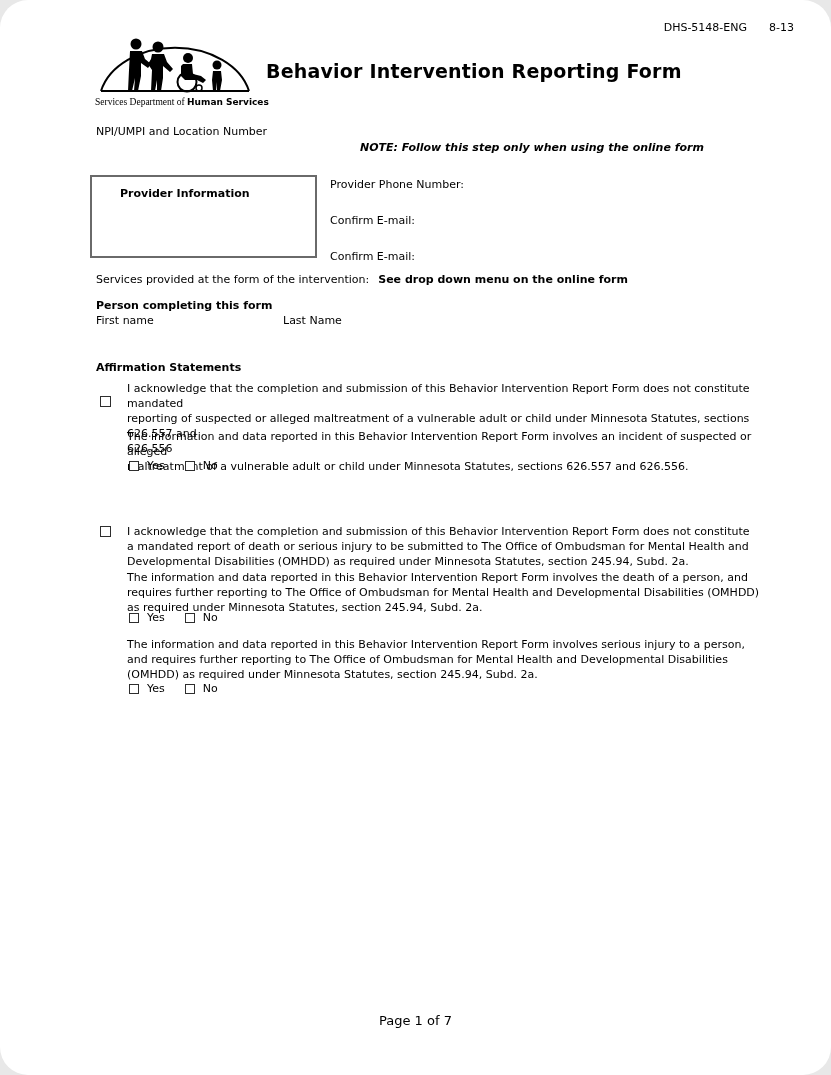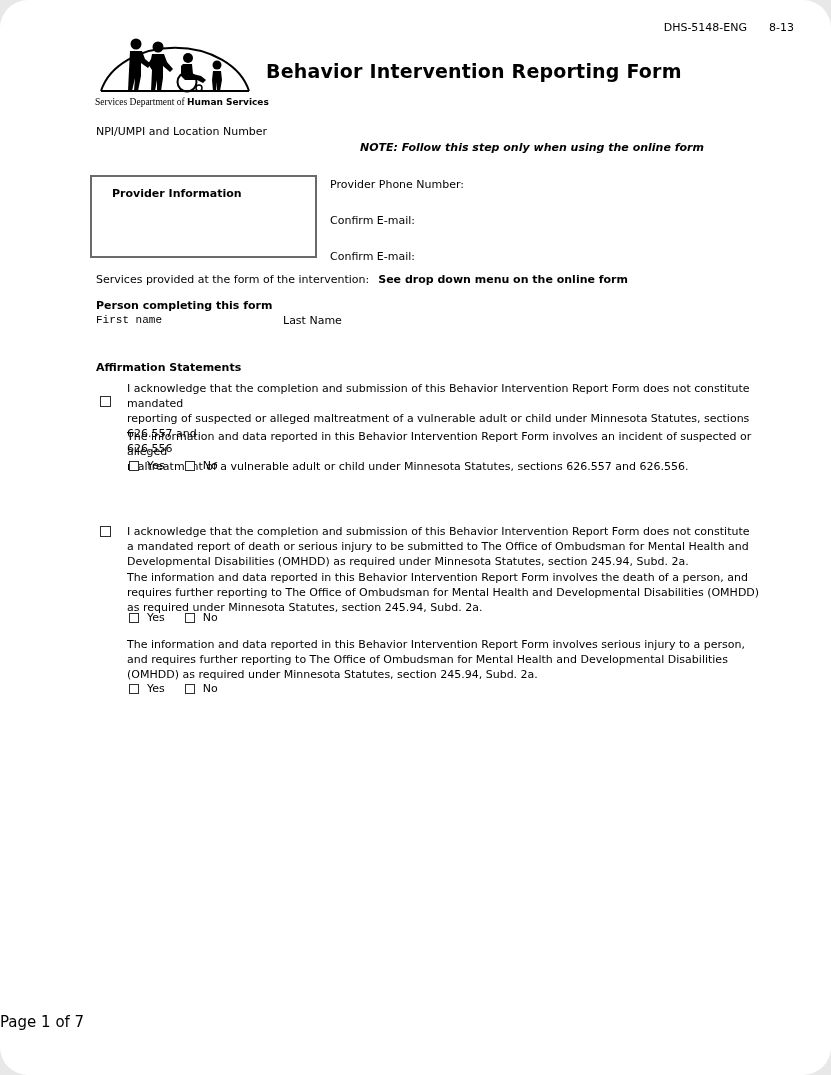--- a/index.html
+++ b/index.html
@@ -19,36 +19,36 @@
   .small{font-size:11px;line-height:15px;}
   .pre{white-space:pre-line;}
   .title{font-size:19px;font-weight:bold;letter-spacing:0.2px;}
   .heading{font-weight:bold;font-size:11px;}
   .note{font-weight:bold;font-style:italic;font-size:11px;}
   .formnum{font-size:11px;display:flex;gap:22px;}
   .providerbox{
     width:227px;height:83px;
     border:2px solid #6a6a6a;
     box-sizing:border-box;
-    padding:10px 0 0 20px;
+    padding:10px 0 0 28px;
   }
   .checkbox{
     display:inline-block;
     width:10px;height:10px;
     border:1px solid #2e2e2e;
     background:#fff;
     box-sizing:border-box;
     vertical-align:middle;
   }
   .cb-lg{width:11px;height:11px;}
   .yesno{display:flex;align-items:center;font-size:11px;}
   .yesno .checkbox{margin-right:8px;}
   .yesno .lbl{margin-right:20px;}
   .services{display:flex;gap:9px;font-size:11px;}
-  .footer{width:100%;text-align:left;font-size:15px;}
+  .footer{width:100%;text-align:center;font-size:13px;}
   .logo-caption{
     font-family:"Liberation Serif","DejaVu Serif",serif;
     font-size:9.5px;
     white-space:nowrap;
   }
   .logo-caption .hs{
     font-family:"DejaVu Sans","Liberation Sans",sans-serif;
     font-weight:bold;
     font-size:9px;
   }
@@ -98,21 +98,21 @@
   <div class="abs small" style="left:330px;top:177px;">Provider Phone Number:</div>
   <div class="abs small" style="left:330px;top:213px;">Confirm E-mail:</div>
   <div class="abs small" style="left:330px;top:249px;">Confirm E-mail:</div>
 
   <div class="abs services" style="left:96px;top:273px;">
     <span>Services provided at the form of the intervention:</span>
     <span class="b">See drop down menu on the online form</span>
   </div>
 
   <div class="abs heading" style="left:96px;top:299px;">Person completing this form</div>
-  <div class="abs small" style="left:96px;top:313px;font-family:Liberation Mono, monospace;">First name</div>
+  <div class="abs small" style="left:96px;top:313px;">First name</div>
   <div class="abs small" style="left:283px;top:313px;">Last Name</div>
 
   <div class="abs heading" style="left:96px;top:361px;">Affirmation Statements</div>
 
   <span class="abs checkbox cb-lg" style="left:100px;top:396px;"></span>
   <div class="abs small pre" style="left:127px;top:381px;width:660px;">I acknowledge that the completion and submission of this Behavior Intervention Report Form does not constitute mandated
 reporting of suspected or alleged maltreatment of a vulnerable adult or child under Minnesota Statutes, sections 626.557 and
 626.556</div>
   <div class="abs small pre" style="left:127px;top:429px;width:660px;">The information and data reported in this Behavior Intervention Report Form involves an incident of suspected or alleged
 maltreatment of a vulnerable adult or child under Minnesota Statutes, sections 626.557 and 626.556.</div>

